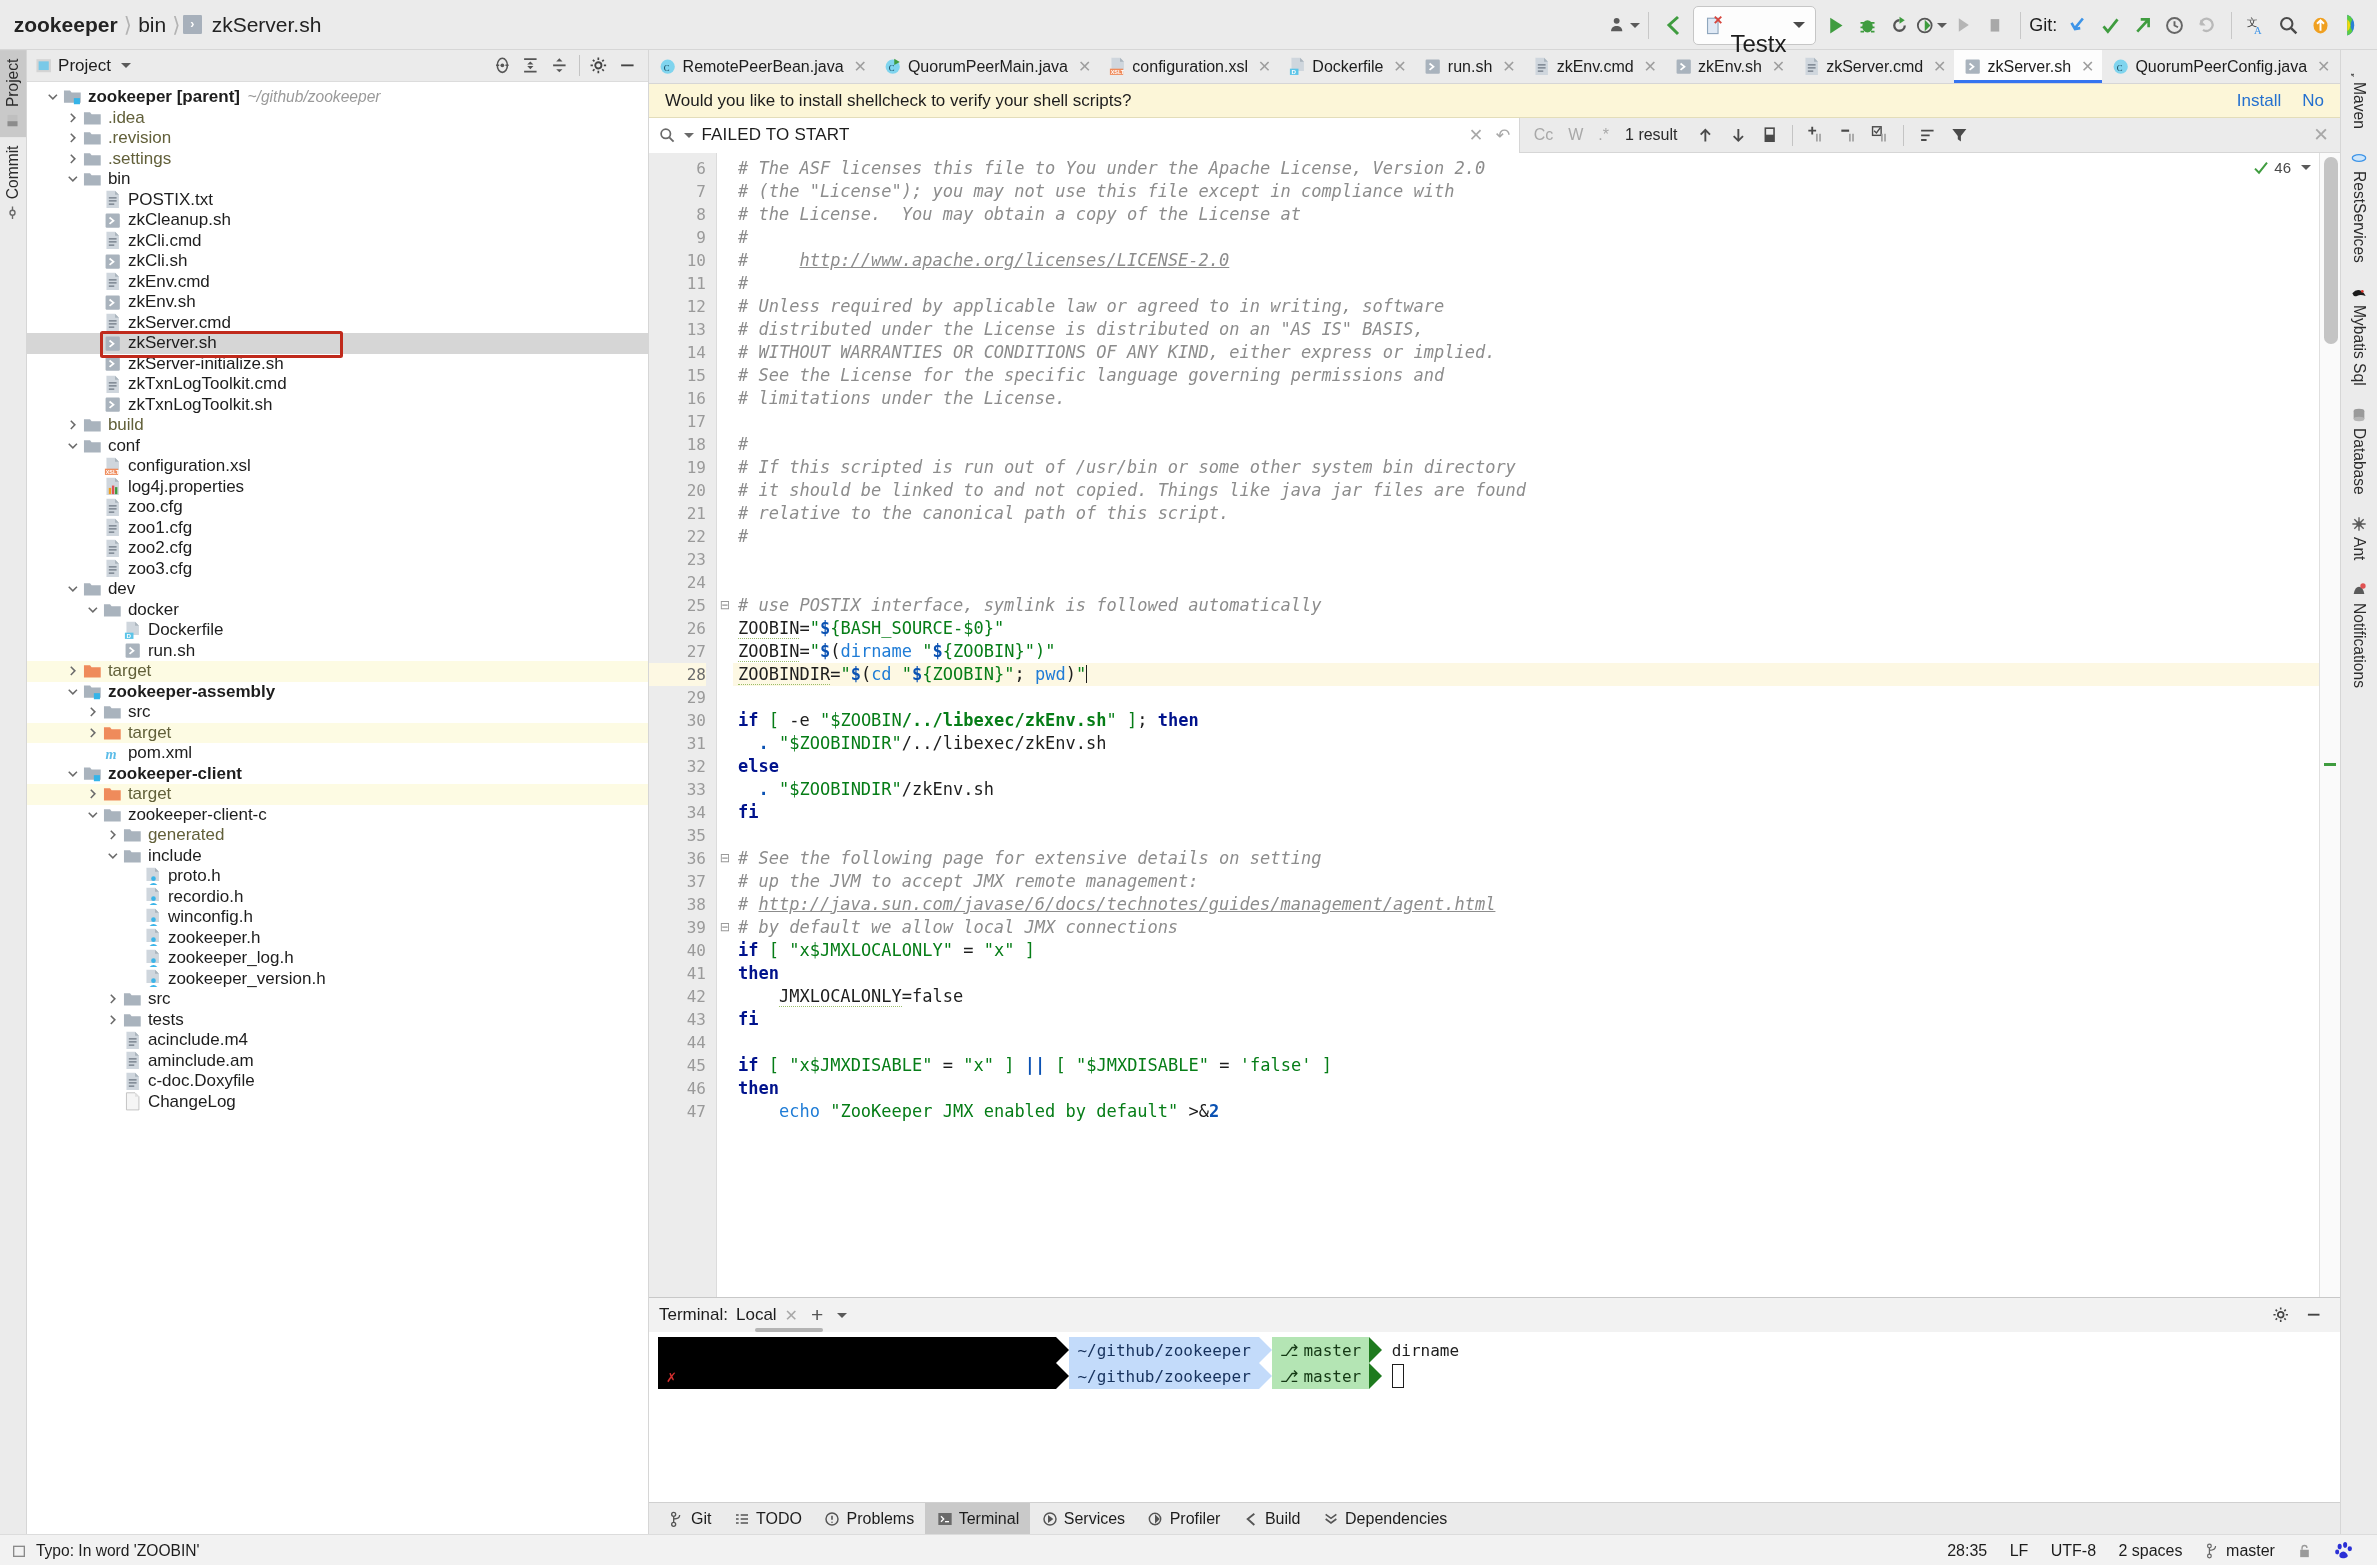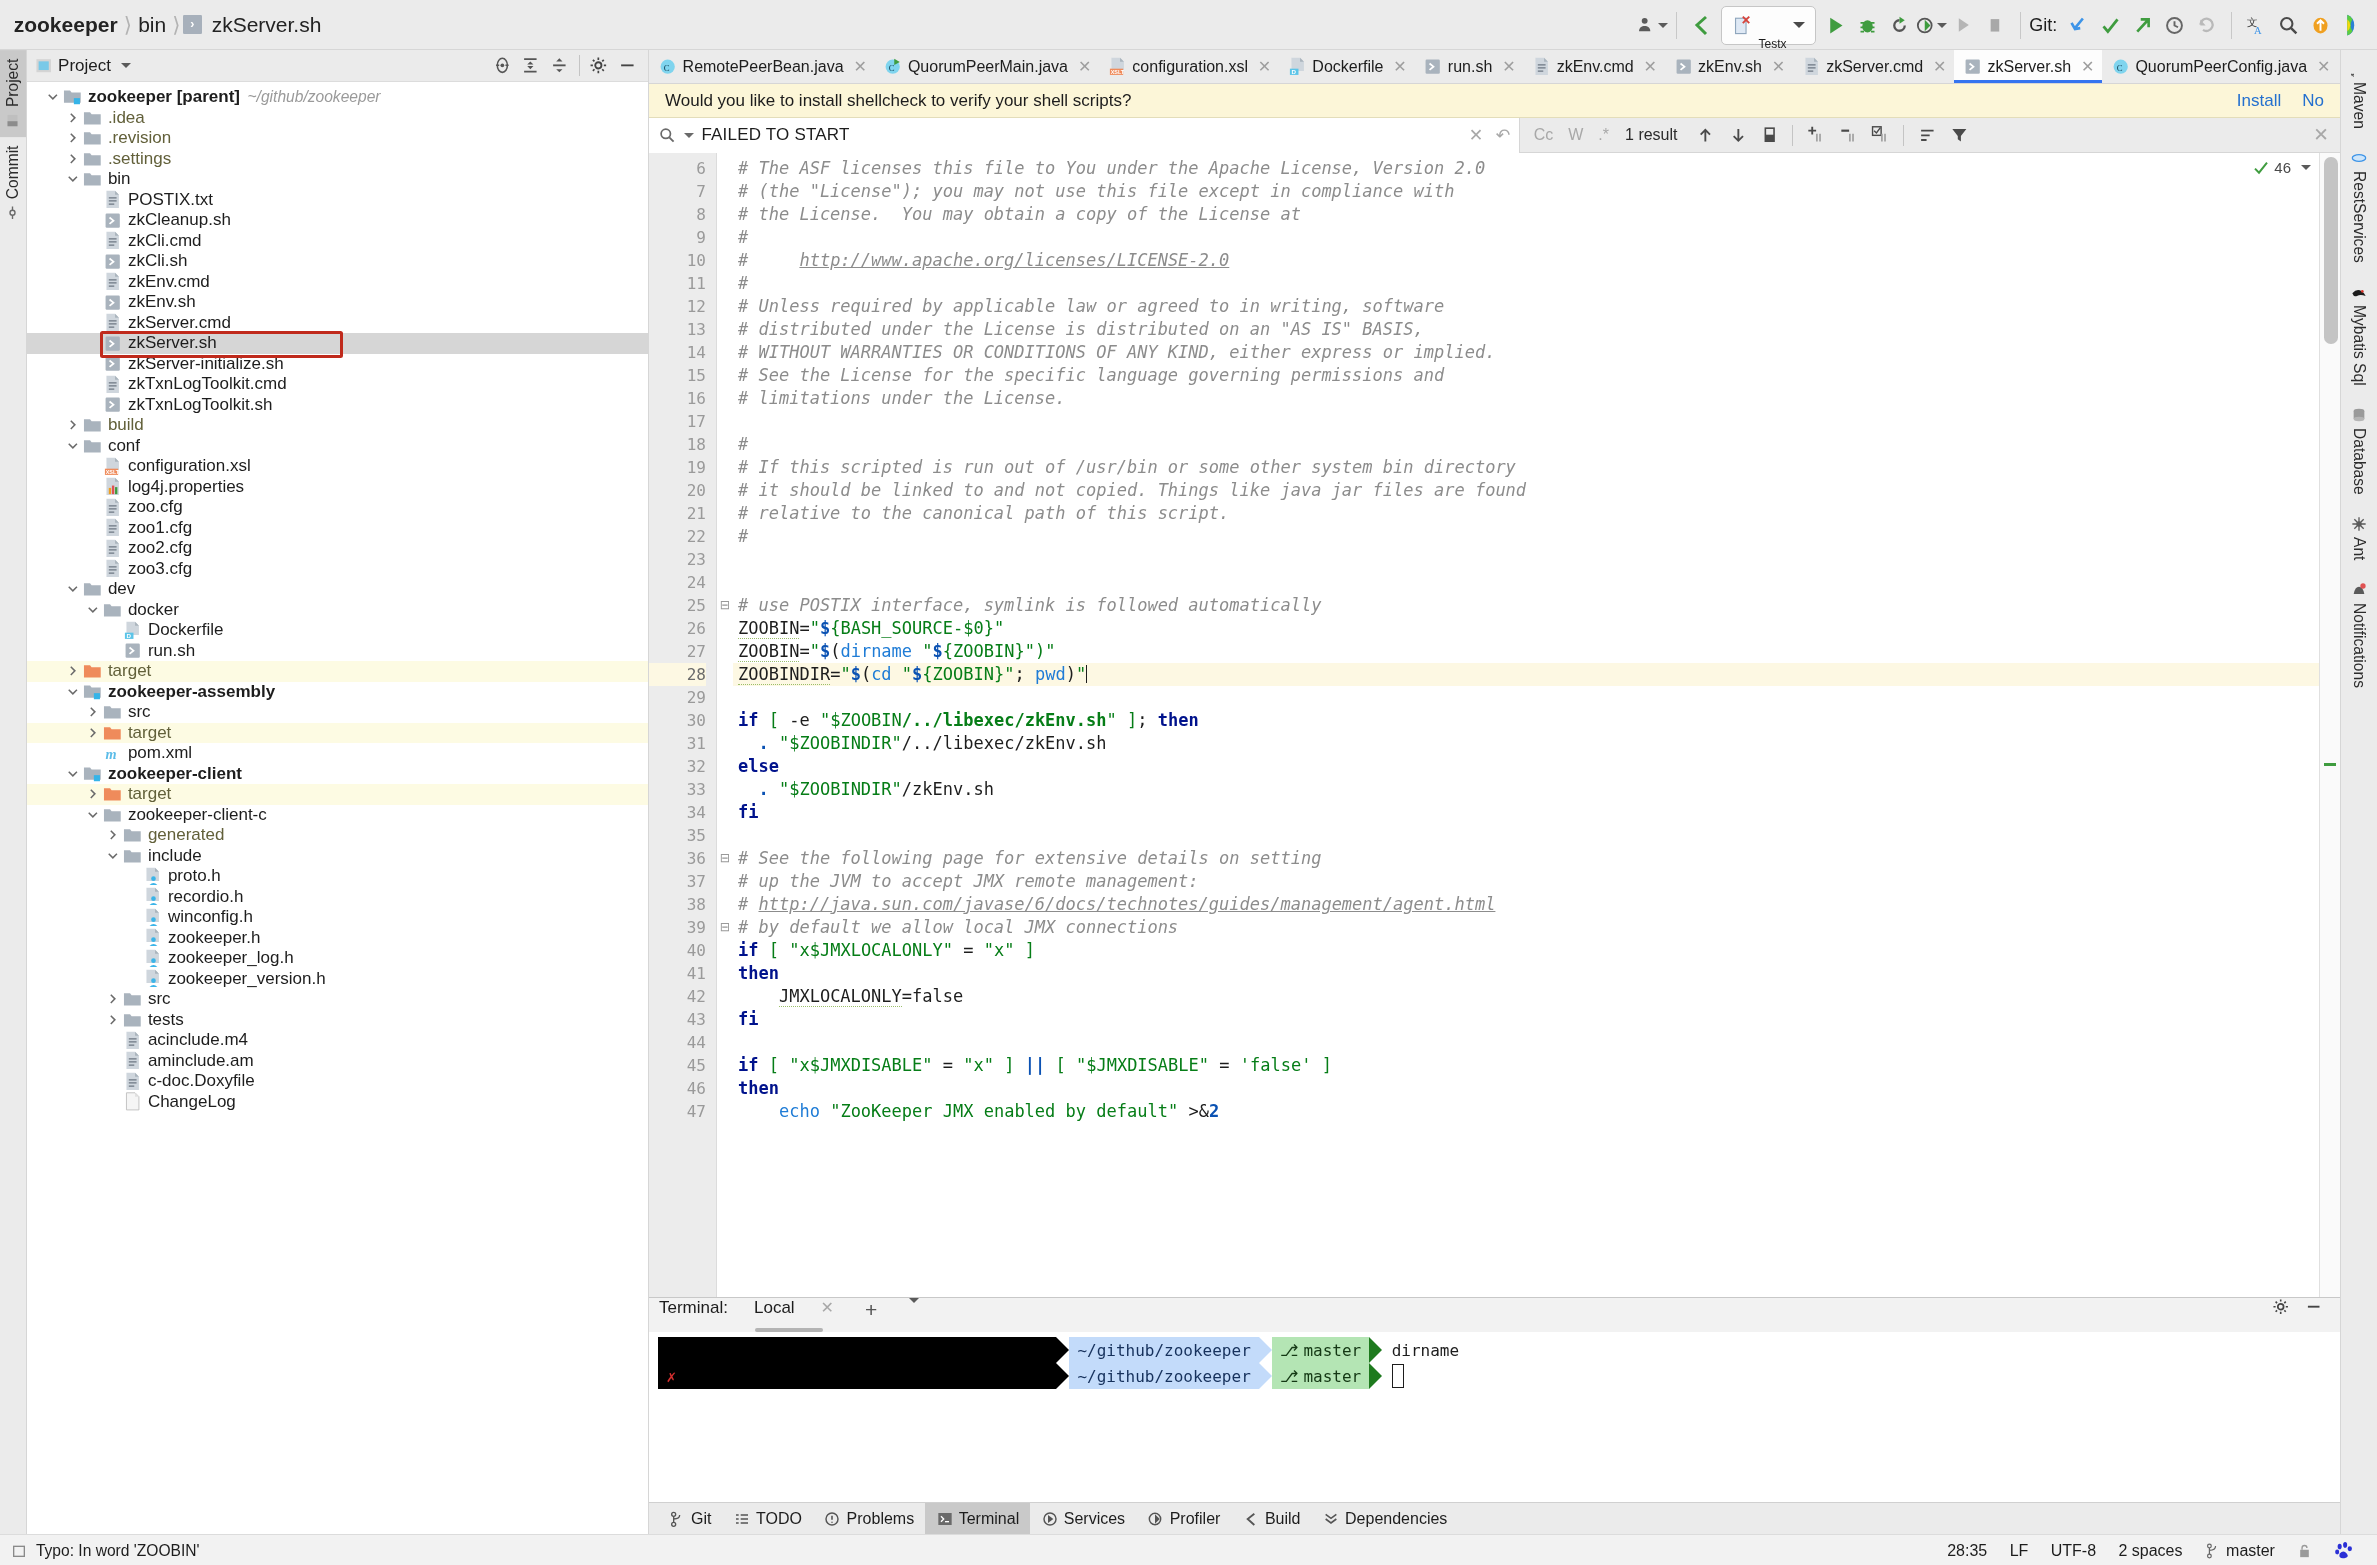--- a/index.html
+++ b/index.html
@@ -27,21 +27,21 @@
     font-size:12.4px; line-height:18.7px; text-align:center; border-radius:1.2px; margin-right:6.2px;
     font-weight:bold;
   }
   .topbar-right { position: absolute; right: 8.7px; top: 0; height: 50px; display: flex; align-items: center; gap: 0; }
   .tb-btn { width: 32px; height: 37px; display: flex; align-items: center; justify-content: center; position: relative; }
   .tb-sep { width: 0.6px; height: 27px; background: #c8c8c8; margin: 0 8.7px; }
   .run-config {
     display: flex; align-items: center; gap: 6.2px; height: 39px; padding: 0 10px;
     border: 0.6px solid #c6c6c6; border-radius: 5px; background: #fdfdfd; margin: 0 3.7px;
   }
-  .run-config .label { font-size: 12px; margin-top: 37px; }
+  .run-config .label { font-size: 24px; margin-top: 37px; }
   .caret-dn { width:0;height:0;border-left:6.2px solid transparent;border-right:6.2px solid transparent;border-top:6.8px solid #4a4a4a; }
   .caret-sm { width:0;height:0;border-left:5px solid transparent;border-right:5px solid transparent;border-top:5.6px solid #5a5a5a; }
   .git-label { font-size: 18px; margin-right: 5px; }
 
   
   .body { flex: 1; display: flex; min-height: 0; }
 
   
   .leftstrip {
     width: 27px; background: #ebebeb; border-right: 0.6px solid #d6d6d6;
@@ -164,22 +164,22 @@
     position: absolute; right: 29px; top: 6.2px; display:flex; align-items:center; gap:5px;
     font-size: 15px; color: #4a4a4a;
   }
   .scrollthumb { position:absolute; right:2.5px; width:13.7px; background:#c4c4c4; border-radius:6.8px; }
 
   
   .terminal {
     flex: 0 0 205px; background: #fff; border-top: 0.6px solid #c8c8c8; display: flex; flex-direction: column;
   }
   .term-header {
-    height: 34px; flex: 0 0 34px; background: #f2f2f2; display: flex; align-items: flex-start;
-    padding: 0 10px; gap: 26px; font-size: 17px; position: relative;
+    height: 34px; flex: 0 0 34px; background: #f2f2f2; display: flex; align-items: center;
+    padding: 0 10px; gap: 8px; font-size: 17px; position: relative;
   }
   .term-tab { font-size:17px; }
   .term-tab-underline { position:absolute; left: 106px; bottom: 0; width: 68px; height: 3.7px; background:#b4b4b4; border-radius:1.9px;}
   .term-body { flex: 1; background: #fff; padding: 5px 8.7px; font-family: "DejaVu Sans Mono", monospace; font-size: 16px; }
   .pline { display: flex; align-items: center; height: 26px; }
   .pseg-black { background: #000; color: #fff; height: 26px; display:flex; align-items:center; padding-left: 8.7px; min-width: 398px; }
   .arrow-black { width:0;height:0;border-top:13px solid transparent;border-bottom:13px solid transparent;border-left:13.7px solid #000; }
   .pseg-blue { background: #c3dbfa; color: #16315c; height: 26px; display:flex; align-items:center; padding: 0 8.7px; }
   .arrow-blue { width:0;height:0;border-top:13px solid transparent;border-bottom:13px solid transparent;border-left:13.7px solid #c3dbfa; }
   .pseg-green { background: #b4e5b4; color: #143814; height: 26px; display:flex; align-items:center; padding: 0 7.5px; gap:5px;}

